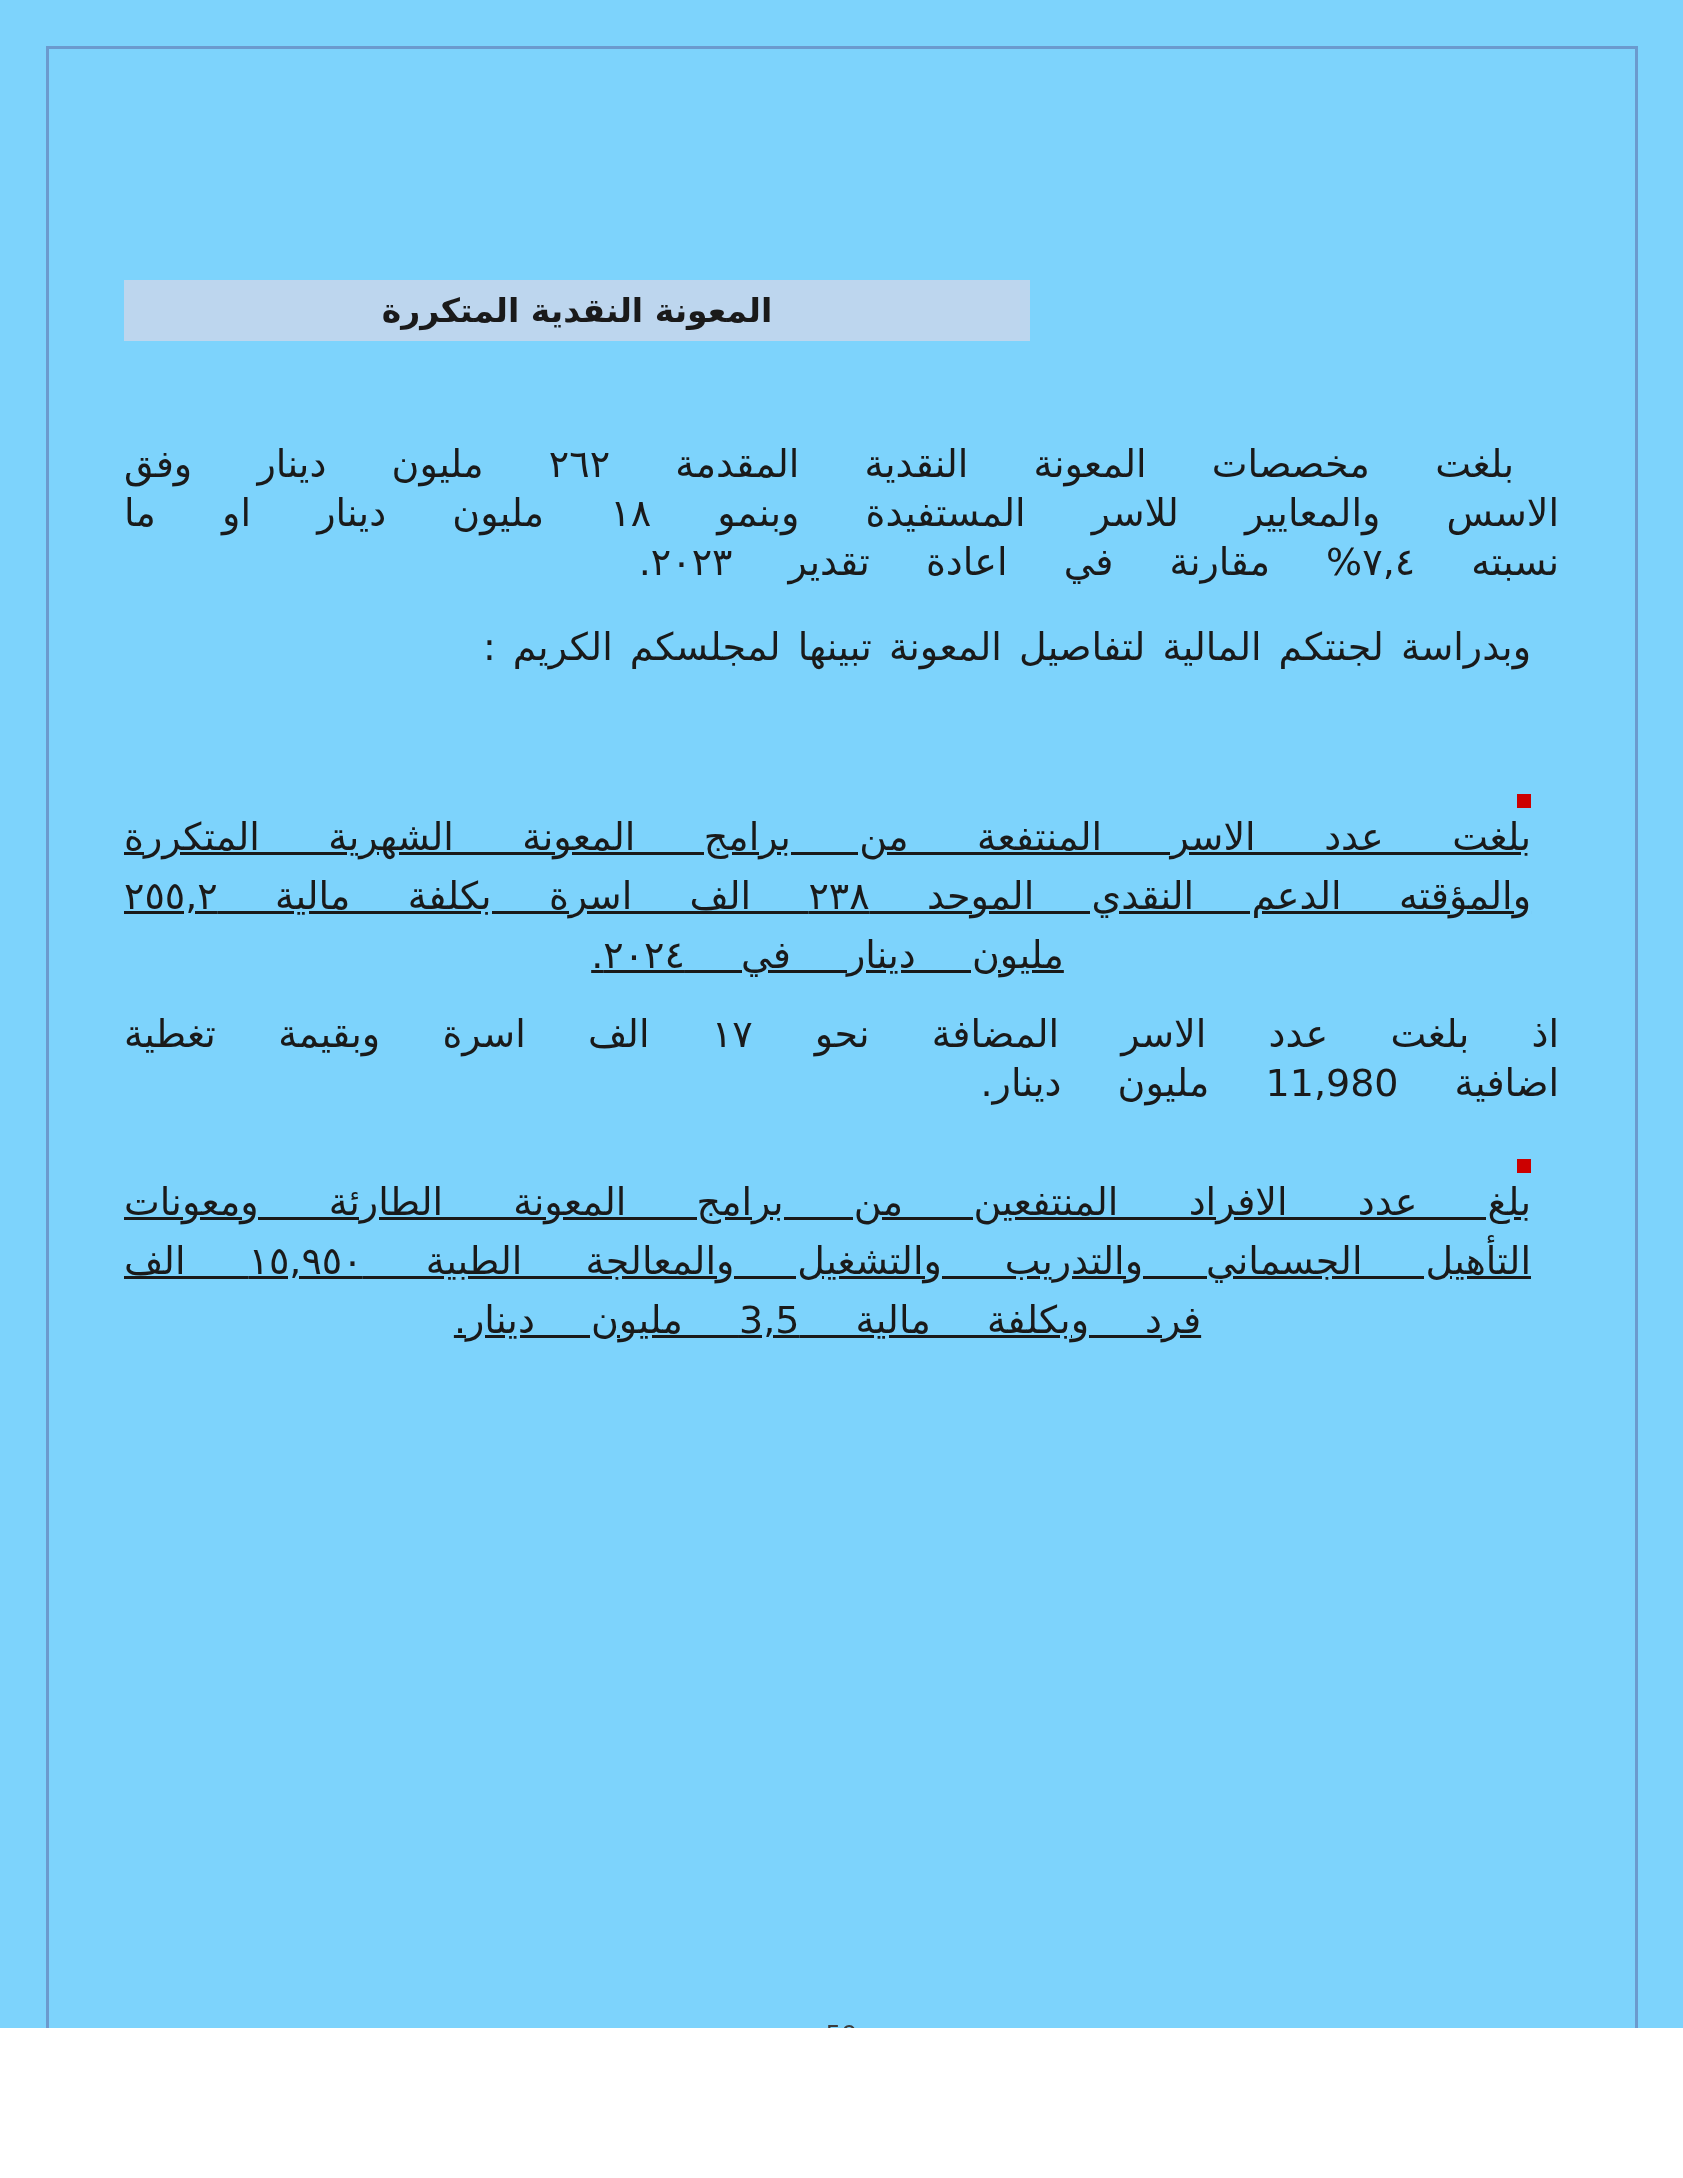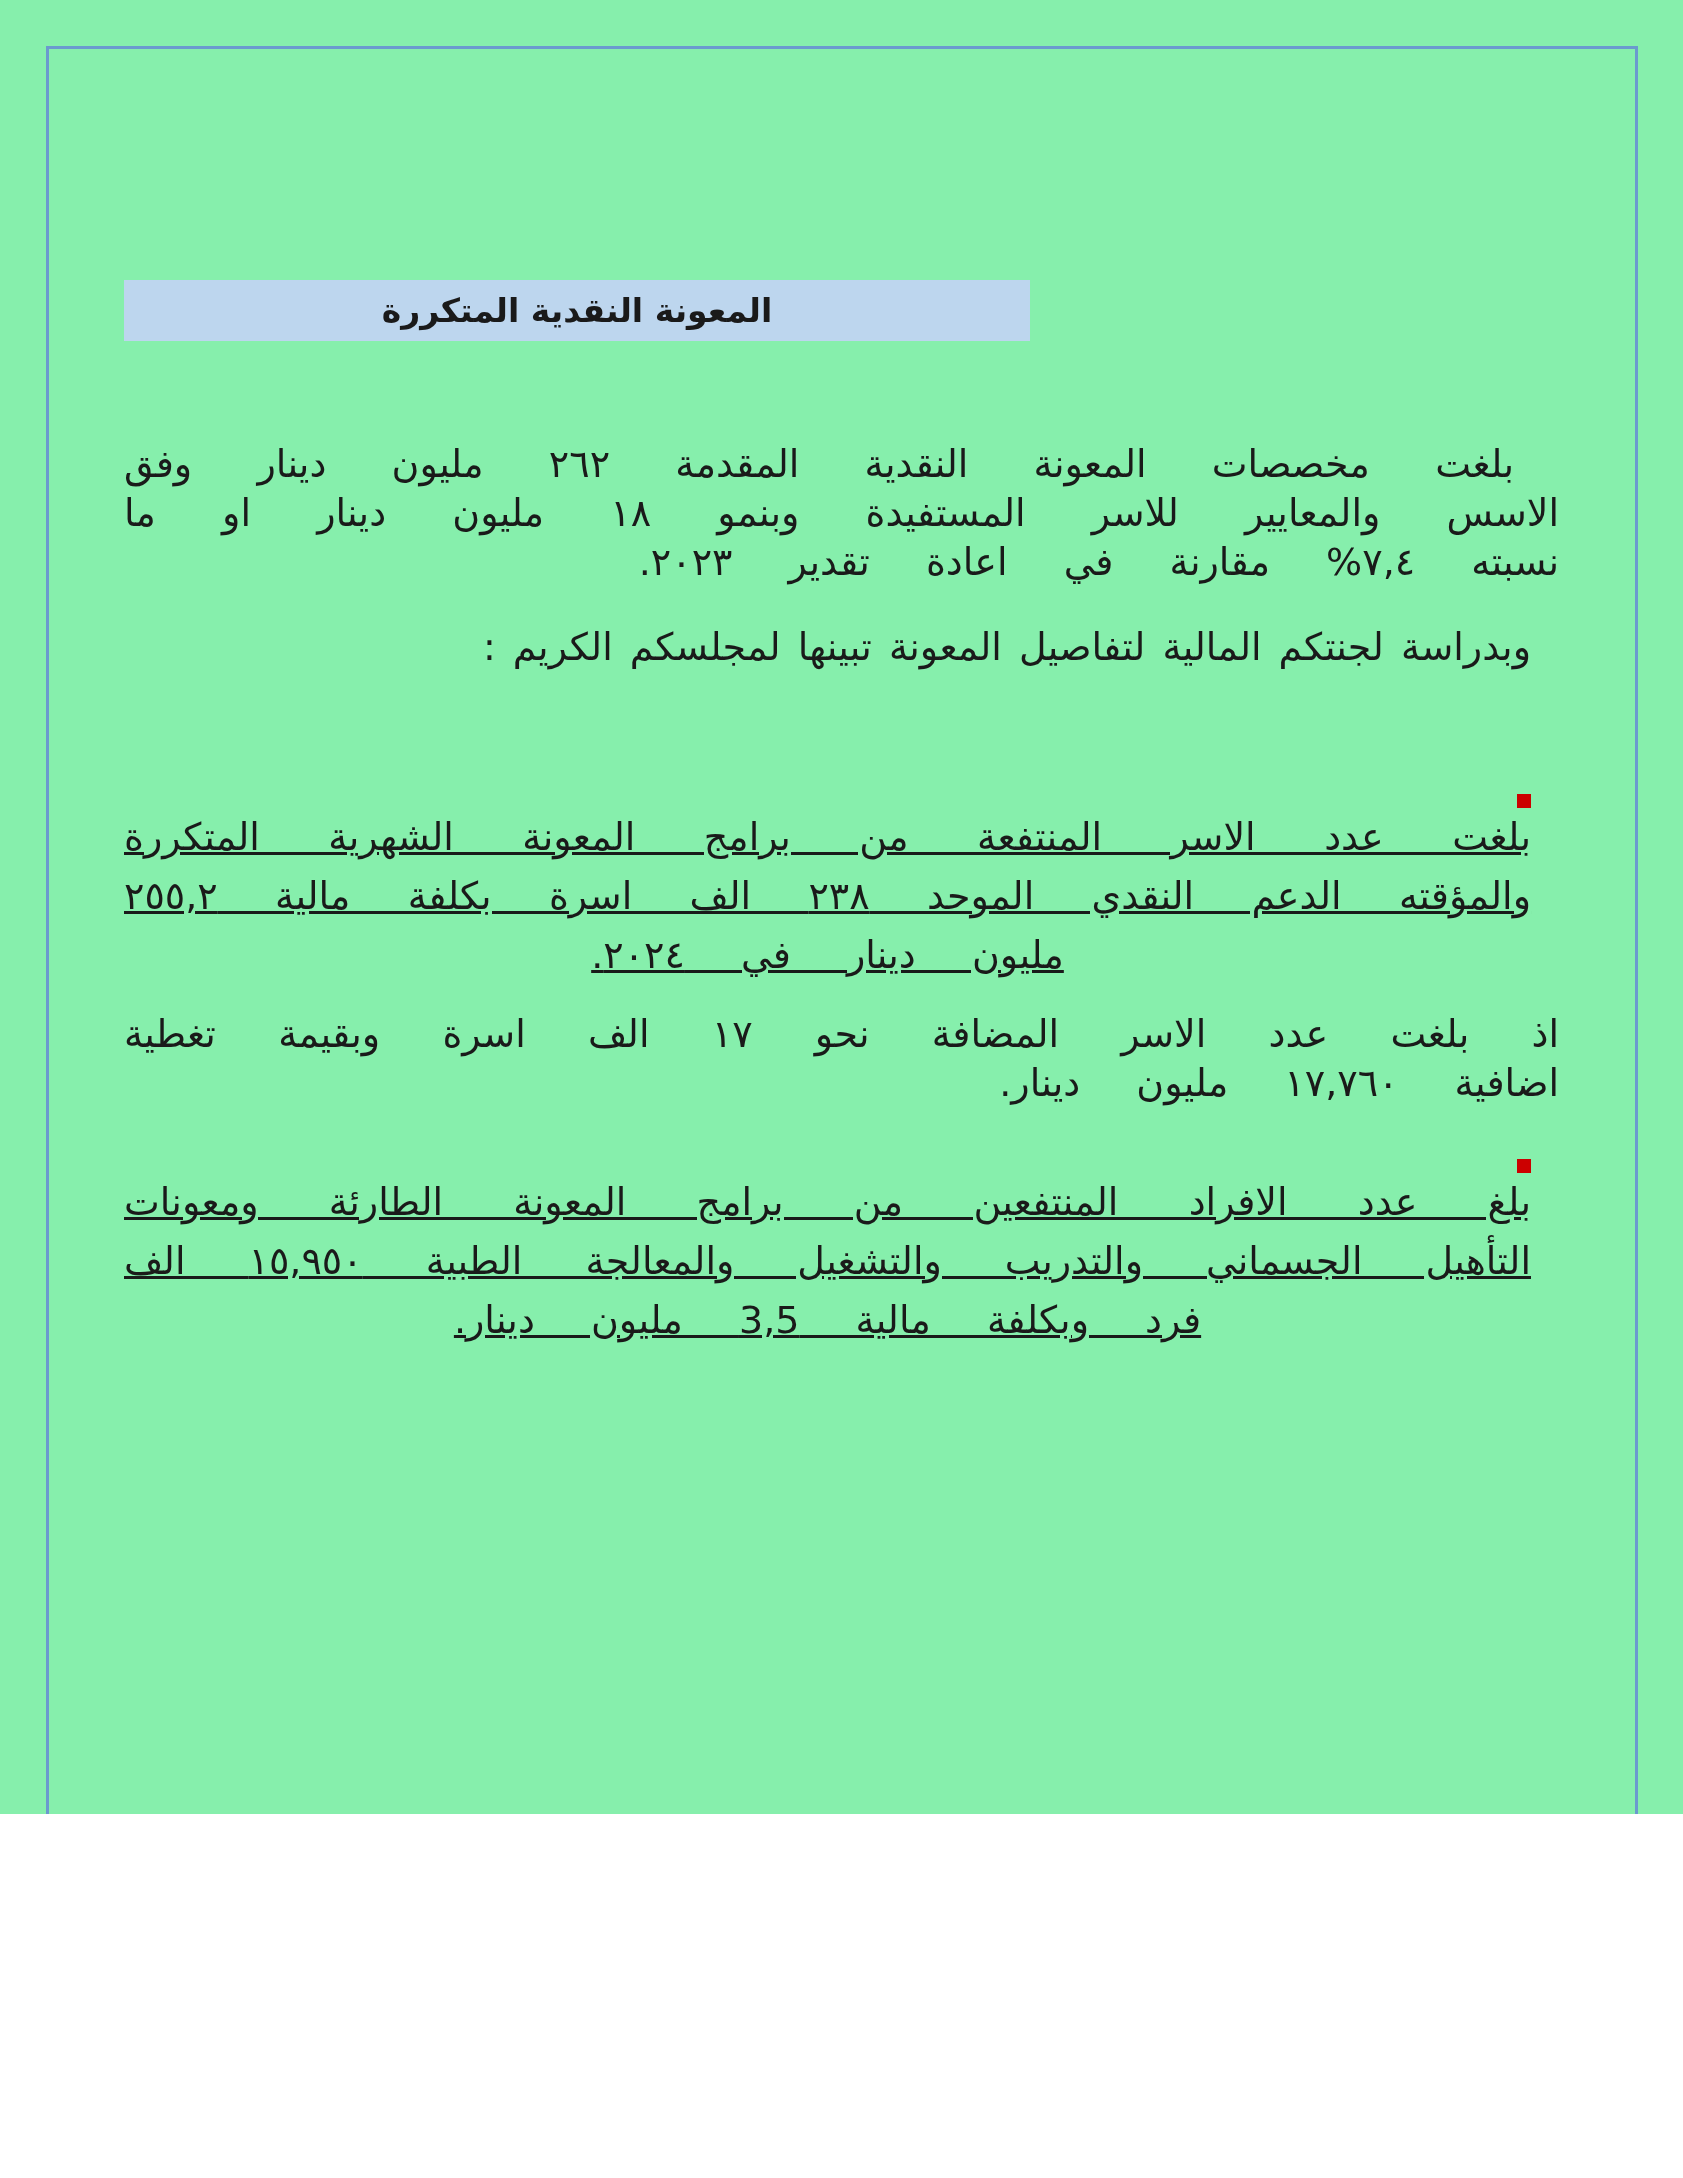--- a/index.html
+++ b/index.html
@@ -11,22 +11,22 @@
   }
   *{box-sizing:border-box;margin:0;padding:0;}
   html,body{width:1683px;height:2178px;}
   body{
     background:#ffffff;
     color:var(--text-color);
     font-family:"DejaVu Sans",sans-serif;
   }
   .page{
     position:relative;
-    width:1683px;height:1814px;
-    background:#86efac;
+    width:1683px;height:2028px;
+    background:#7dd3fc;
     overflow:hidden;
   }
   .page-border{
     position:absolute;
     top:46px;left:46px;
     width:1592px;height:2087px;
     border:3px solid var(--page-border);
     pointer-events:none;
   }
   .content{
@@ -117,21 +117,21 @@
 
     <p class="par par-intro">بلغت مخصصات المعونة النقدية المقدمة ٢٦٢ مليون دينار وفق الاسس والمعايير للاسر المستفيدة وبنمو ١٨ مليون دينار او ما نسبته ٧,٤% مقارنة في اعادة تقدير ٢٠٢٣.</p>
 
     <p class="par-committee">وبدراسة لجنتكم المالية لتفاصيل المعونة تبينها لمجلسكم الكريم :</p>
 
     <div class="bullet-item first">
       <span class="bullet-marker"></span>
       <p class="bullet-text">بلغت عدد الاسر المنتفعة من برامج المعونة الشهرية المتكررة والمؤقته الدعم النقدي الموحد ٢٣٨ الف اسرة بكلفة مالية ٢٥٥,٢ مليون دينار في ٢٠٢٤.</p>
     </div>
 
-    <p class="par par-added">اذ بلغت عدد الاسر المضافة نحو ١٧ الف اسرة وبقيمة تغطية اضافية ١٧,٧٦٠ مليون دينار.</p>
+    <p class="par par-added">اذ بلغت عدد الاسر المضافة نحو ١٧ الف اسرة وبقيمة تغطية اضافية 11,980 مليون دينار.</p>
 
     <div class="bullet-item second">
       <span class="bullet-marker"></span>
       <p class="bullet-text">بلغ عدد الافراد المنتفعين من برامج المعونة الطارئة ومعونات التأهيل الجسماني والتدريب والتشغيل والمعالجة الطبية ١٥,٩٥٠ الف فرد وبكلفة مالية 3,5 مليون دينار.</p>
     </div>
 
   </div>
 
   <div class="page-number">59</div>
 

